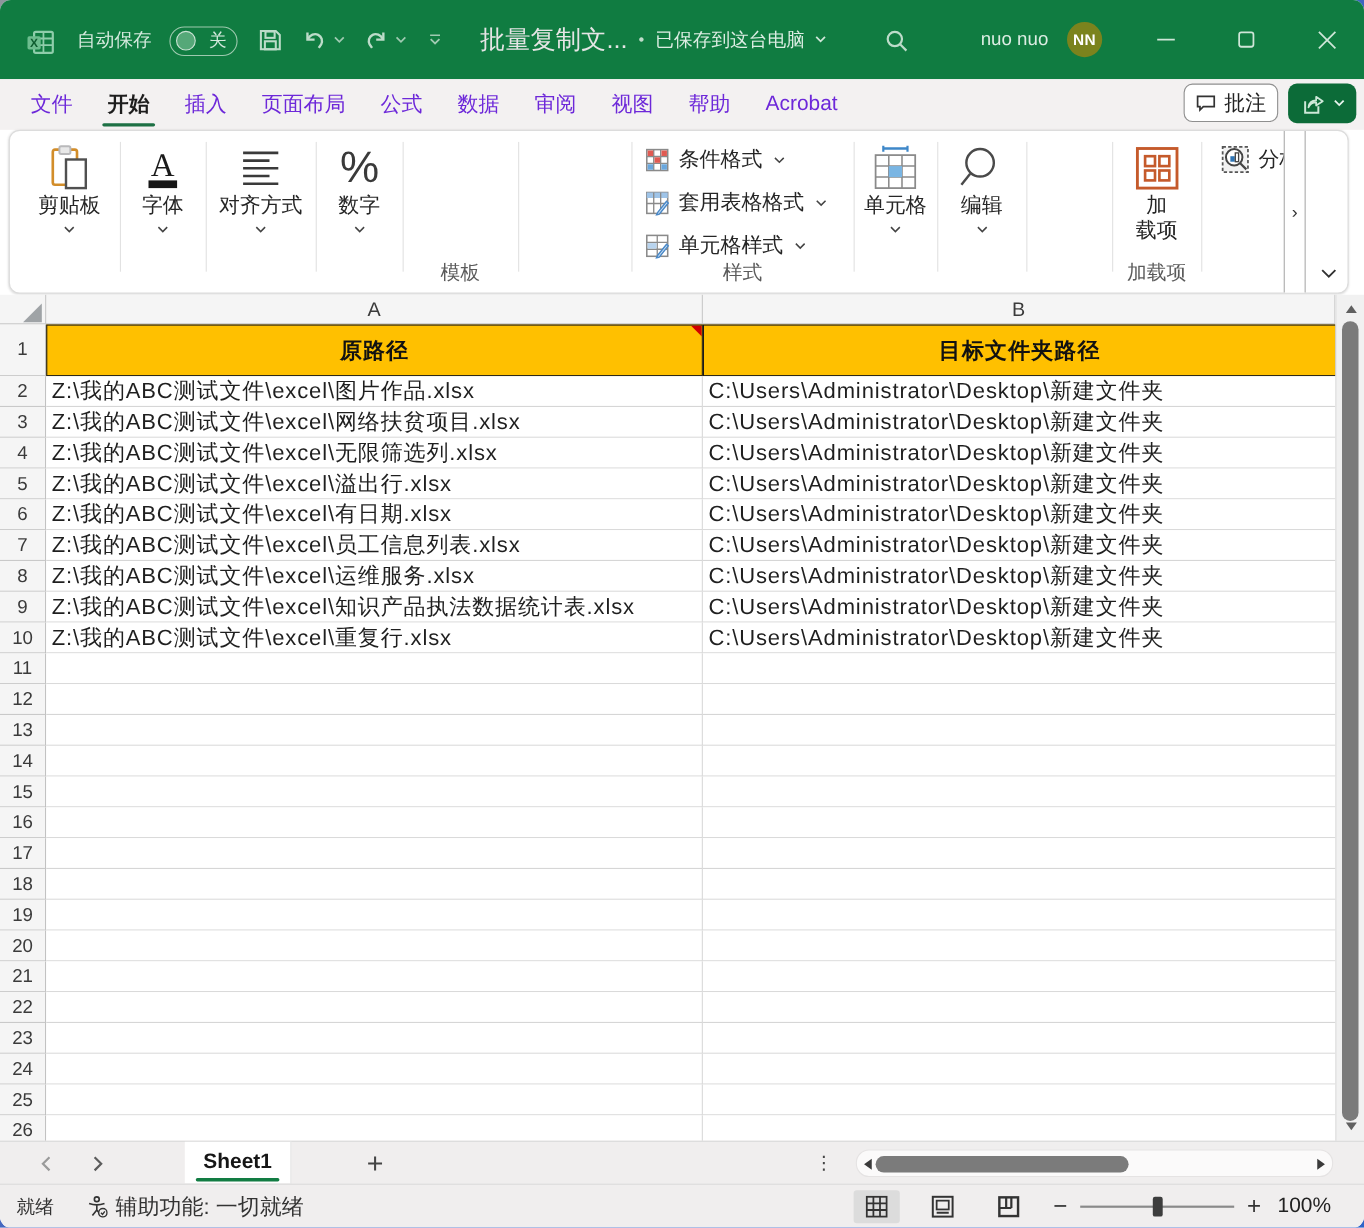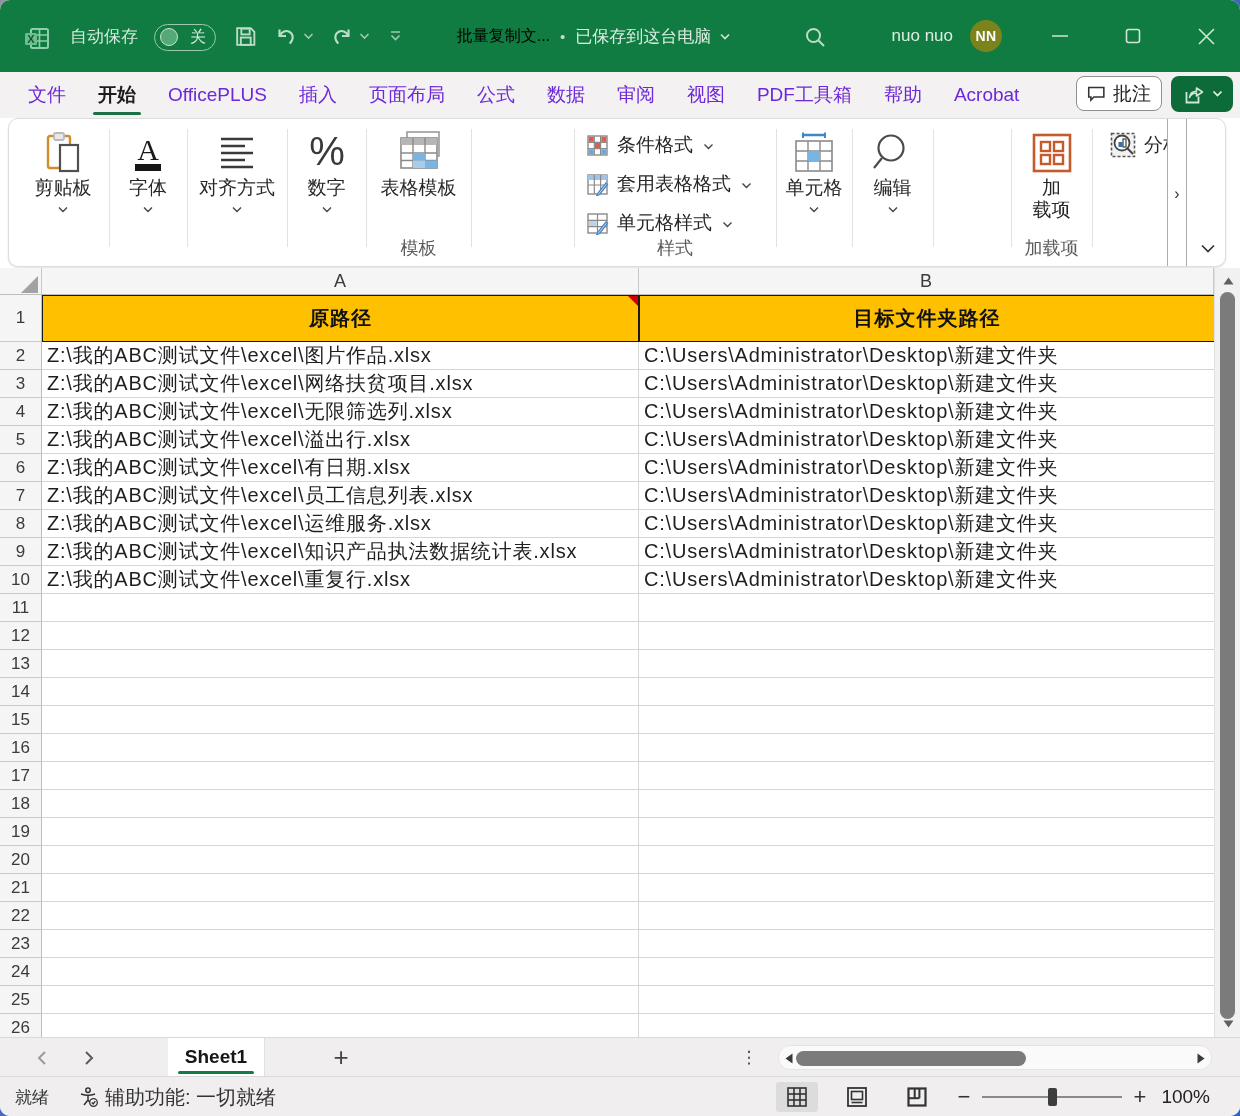--- a/index.html
+++ b/index.html
@@ -17,21 +17,21 @@
   .titlebar { position:absolute; left:0; top:0; width:1240px; height:72px; background:#107c41; color:#cfe6d8; }
   .tb-item { position:absolute; display:flex; align-items:center; justify-content:center; }
   .tb-text { color:#d4e9dd; font-size:17px; }
   .autosave-label { left:70px; top:0; height:72px; }
   .autosave-toggle { left:154px; top:24px; width:62px; height:27px; border:1.5px solid #9dc9ae; border-radius:14px; }
   .autosave-knob { position:absolute; left:4.5px; top:3px; width:18px; height:18px; border-radius:50%; background:#55a878; border:1px solid #c9e2d3; }
   .autosave-state { position:absolute; right:9px; top:2px; font-size:16px; color:#d4e9dd; }
   .tb-icon-btn { top:0; height:72px; width:36px; }
   .title-group { left:0; right:0; top:0; height:72px; justify-content:center; pointer-events:none; transform:translateX(-26px); }
   .title-group > * { pointer-events:auto; }
-  .doc-title { font-size:16px; color:#000000; }
+  .doc-title { font-size:23px; color:#e5e5e5; }
   .title-dot { margin:0 10px; color:#bfdcca; font-size:15px; }
   .save-status { font-size:17px; color:#dcede3; }
   .title-chev { margin-left:8px; }
   .user-name { right:287px; top:0; height:72px; font-size:17px; color:#dcede3; }
   .avatar { right:238px; top:20px; width:32px; height:32px; border-radius:50%; background:#7b831d; color:#fff; font-size:14px; font-weight:700; letter-spacing:.5px; left:auto; }
   .win-btn { top:0; height:72px; width:58px; }
 
   
   .tabrow { position:absolute; left:0; top:72px; width:1240px; height:46px; background:#f3f1f1; }
   .tabs { position:absolute; left:12px; top:0; height:46px; display:flex; align-items:center; }
@@ -185,28 +185,26 @@
       <svg width="19" height="19" viewBox="0 0 19 19">
           <path d="M2 2 L17 17 M17 2 L2 17" stroke="#cfe6d8" stroke-width="1.6"></path>
         </svg>
     </div>
   </div>
 
   <div class="tabrow">
     <div class="tabs" id="tabs-container">
         <div class="tab">文件</div>
         <div class="tab active">开始</div>
-        <div class="tab">OfficePLUS</div>
         <div class="tab">插入</div>
         <div class="tab">页面布局</div>
         <div class="tab">公式</div>
         <div class="tab">数据</div>
         <div class="tab">审阅</div>
         <div class="tab">视图</div>
-        <div class="tab">PDF工具箱</div>
         <div class="tab">帮助</div>
         <div class="tab">Acrobat</div>
       </div>
     <div class="comments-btn">
       <svg width="19" height="18" viewBox="0 0 22 20">
         <path d="M2 2.5 H19.5 V13.5 H8 L4.5 17 V13.5 H2 Z" fill="none" stroke="#333" stroke-width="1.8"></path>
       </svg>
       <span>批注</span>
     </div>
     <div class="share-btn">
@@ -284,37 +282,20 @@
         </div>
         <div class="blabel">数字</div>
         <div class="bchev"><svg width="12" height="8" viewBox="0 0 12 8">
                 <path d="M2 1.5 L6 5.5 L10 1.5" fill="none" stroke="#444" stroke-width="1.4"></path>
               </svg></div>
       </div>
     </div>
     <div class="rsep" style="left:357px;"></div>
 
     <div class="rgrp" style="left:357px; width:105px;">
-      <div class="bigbtn">
-        <div class="bicon">
-          <svg width="52" height="46" viewBox="0 0 52 46">
-            <rect x="14" y="2" width="32" height="24" fill="#fff" stroke="#9a9a9a" stroke-width="1.6"></rect>
-            <rect x="8" y="8" width="36" height="30" fill="#fff" stroke="#8a8a8a" stroke-width="1.6"></rect>
-            <rect x="8" y="8" width="36" height="7" fill="#b5b5b5"></rect>
-            <line x1="8" y1="23" x2="44" y2="23" stroke="#8a8a8a" stroke-width="1.4"></line>
-            <line x1="8" y1="30.5" x2="44" y2="30.5" stroke="#8a8a8a" stroke-width="1.4"></line>
-            <line x1="20" y1="8" x2="20" y2="38" stroke="#8a8a8a" stroke-width="1.4"></line>
-            <line x1="32" y1="8" x2="32" y2="38" stroke="#8a8a8a" stroke-width="1.4"></line>
-            <rect x="20" y="23" width="12" height="7.5" fill="#79b5e3"></rect>
-            <rect x="32" y="30.5" width="12" height="7.5" fill="#79b5e3"></rect>
-            <rect x="20" y="30.5" width="12" height="7.5" fill="#a8cdeb"></rect>
-          </svg>
-        </div>
-        <div class="blabel">表格模板</div>
-      </div>
       <div class="rcaption">模板</div>
     </div>
     <div class="rsep" style="left:462px;"></div>
 
     <div class="rsep" style="left:565px;"></div>
 
     <div class="rgrp" style="left:565px; width:202px;">
       <div class="srow" style="top:13px;">
         <svg width="23" height="23" viewBox="0 0 23 23">
           <rect x="2" y="2" width="19" height="19" fill="#fff" stroke="#8a8a8a" stroke-width="1.4"></rect>

